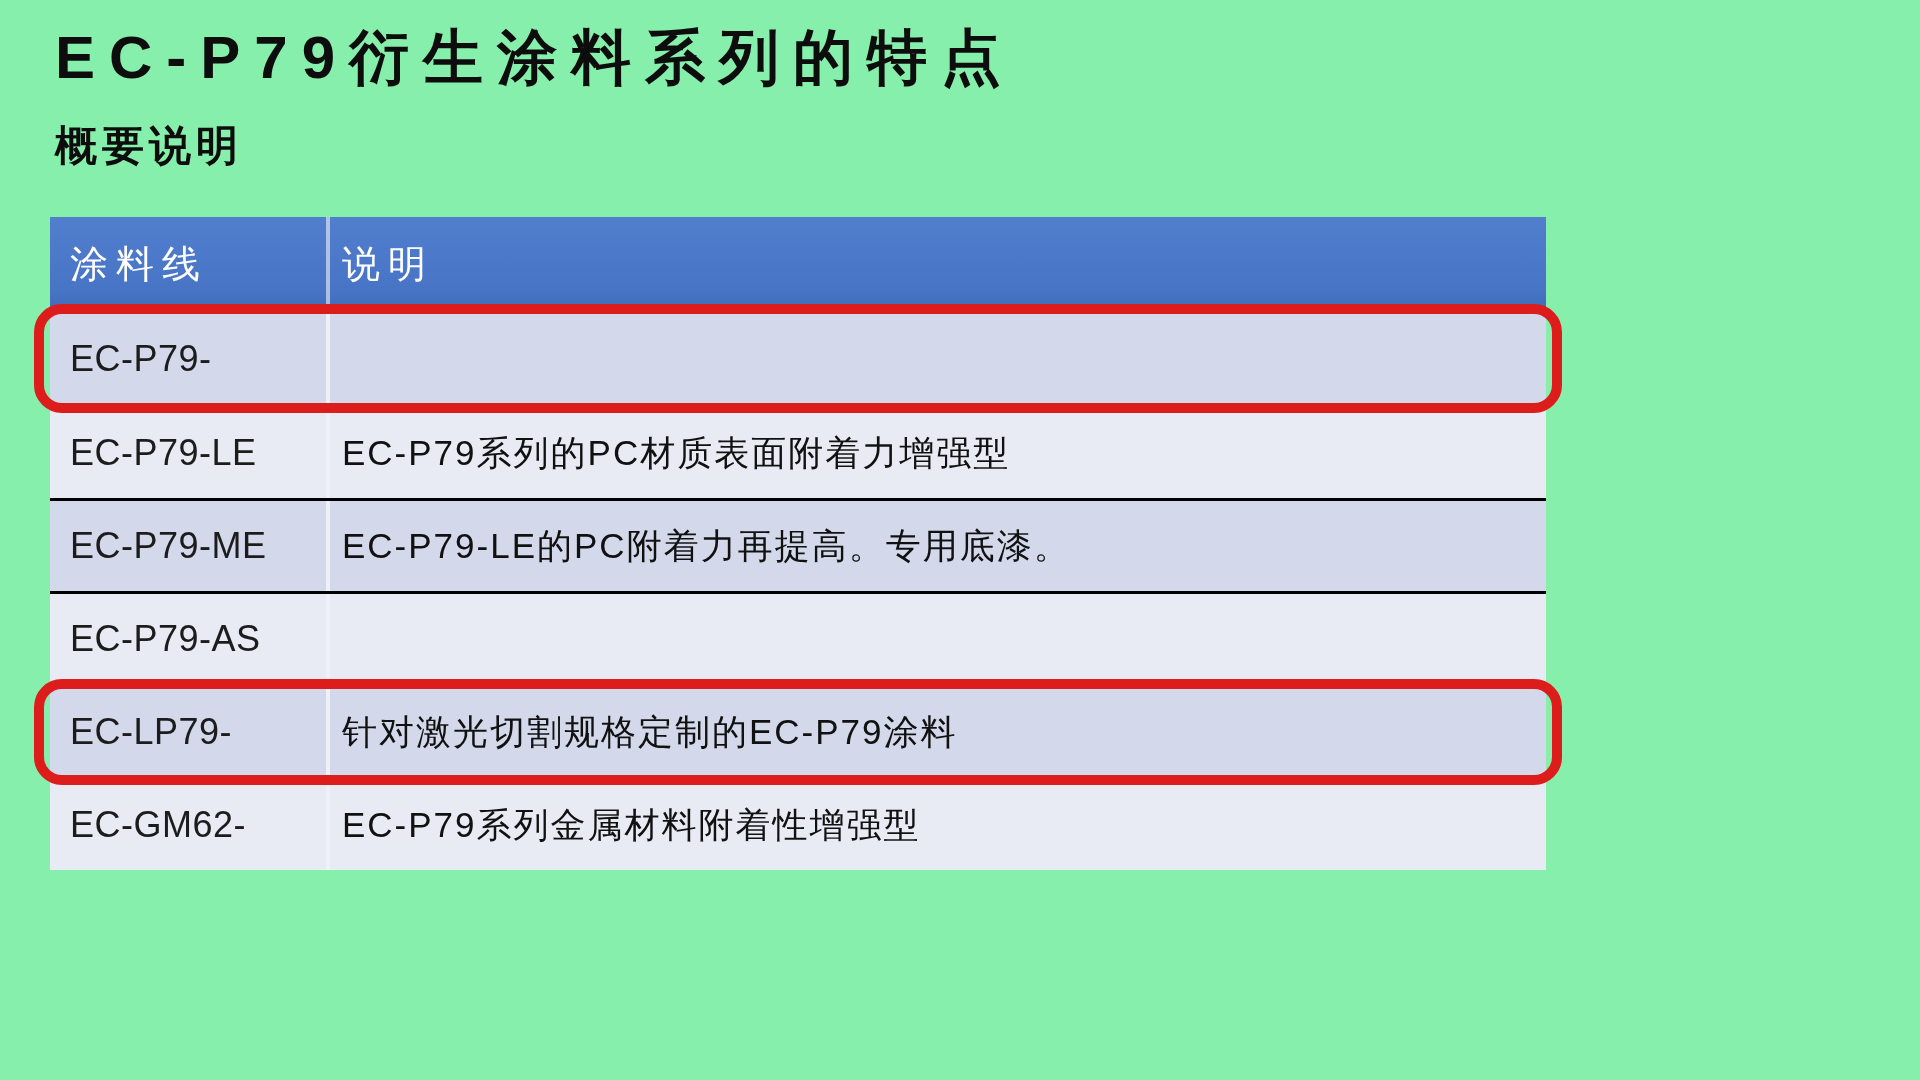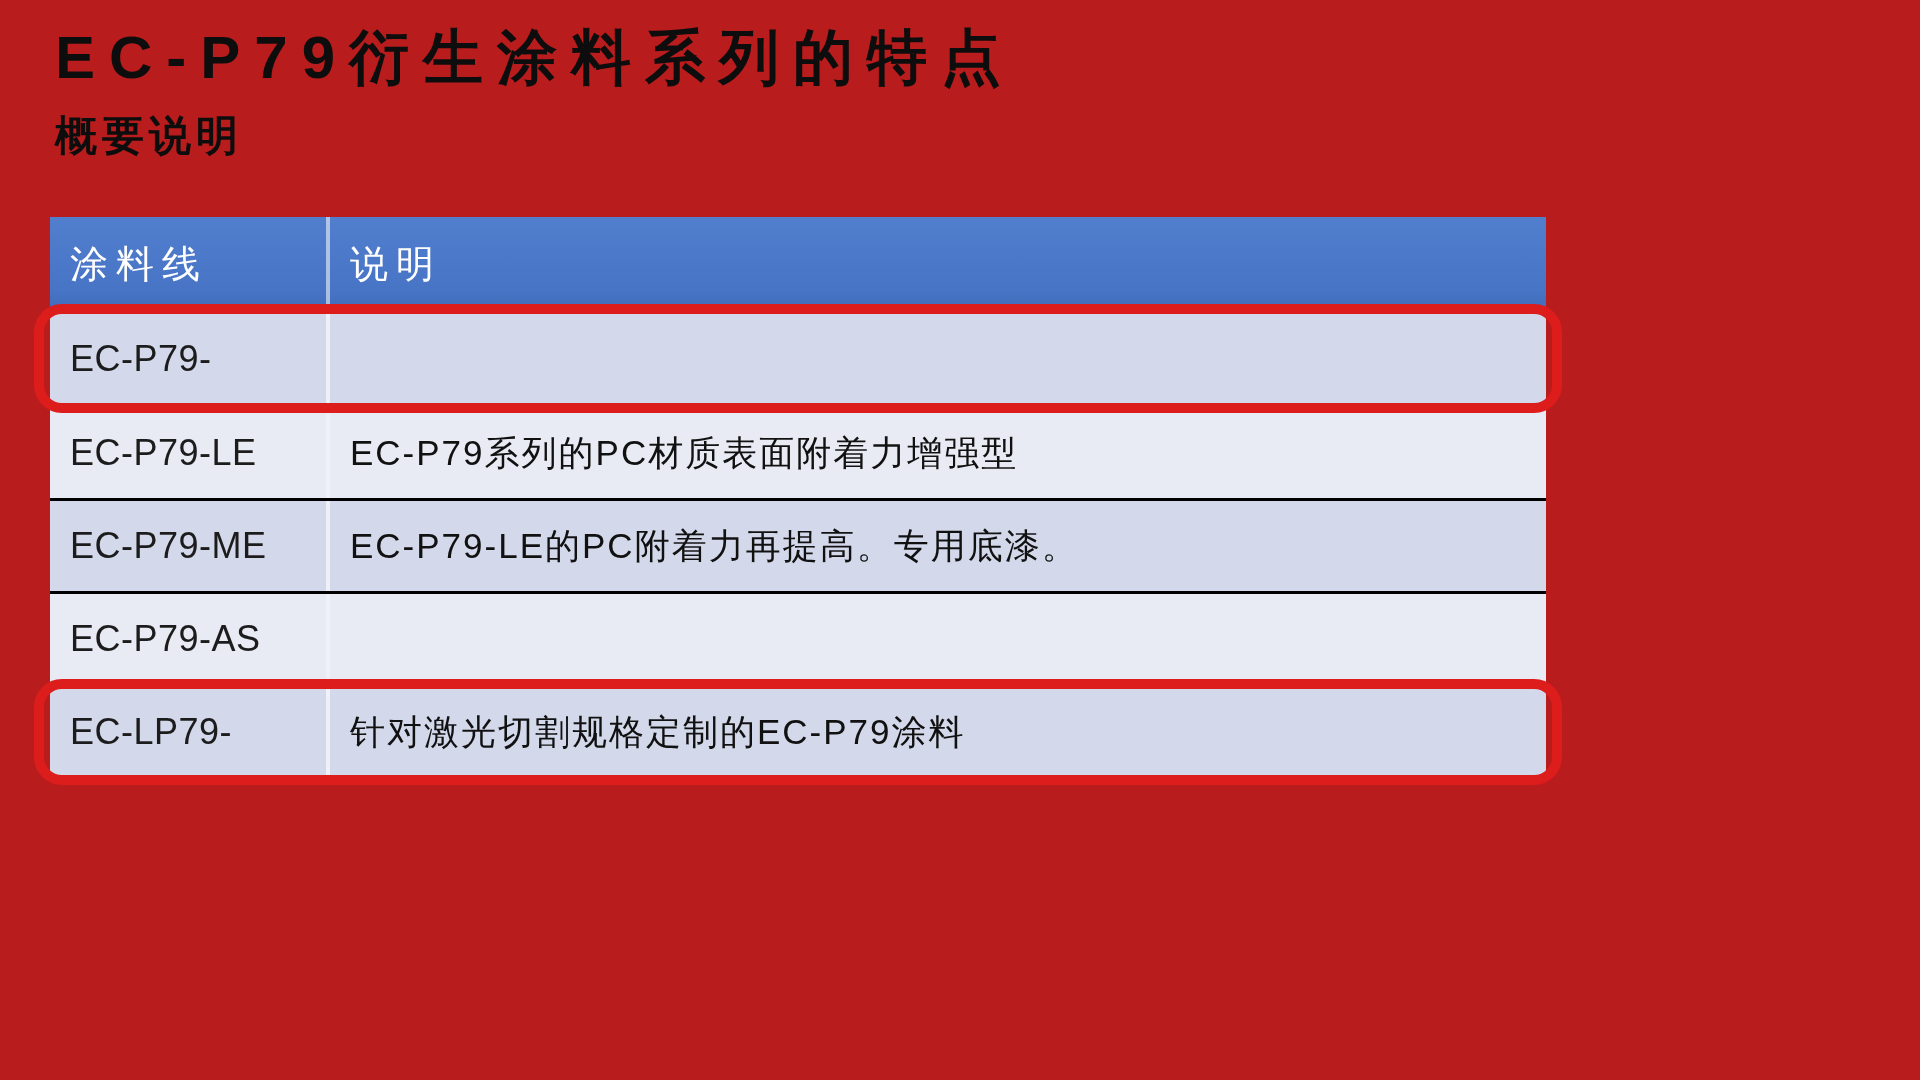--- a/index.html
+++ b/index.html
@@ -1,48 +1,48 @@
 <!DOCTYPE html>
 <html style="--header-bg: #4874c6; --header-bg-light: #517ecd; --header-bg-dark: #3f6bb8; --header-text: #ffffff; --row-odd: #d3d8ea; --row-even: #e9ebf4; --body-text: #141414; --highlight-stroke: #dd1c1c;"><head>
 <meta charset="utf-8">
 <style>
   * { margin:0; padding:0; box-sizing:border-box; }
   html,body { width:1920px; height:1080px; background:#ffffff; overflow:hidden;
               font-family:"Liberation Sans","DejaVu Sans",sans-serif; }
 
-  .slide { position:relative; width:1920px; height:1080px; background:#b91c1c; }
+  .slide { position:relative; width:1920px; height:1080px; background:#86efac; }
 
   .page-title {
     position:absolute; left:55px; top:18px;
     font-size:60px; font-weight:700; color:#0d0d0d;
     letter-spacing:14px; white-space:nowrap;
   }
   .section-subtitle {
-    position:absolute; left:55px; top:108px;
+    position:absolute; left:55px; top:118px;
     font-size:42px; font-weight:700; color:#0d0d0d;
     letter-spacing:5px; white-space:nowrap;
   }
 
   .table {
     position:absolute; left:50px; top:217px; width:1496px;
   }
 
   .thead {
     display:flex; height:95px;
     background:linear-gradient(180deg, var(--header-bg-light) 0%, var(--header-bg) 78%, var(--header-bg-dark) 100%);
     color:var(--header-text);
   }
   .th {
     display:flex; align-items:center;
     font-size:38px; letter-spacing:8px; font-weight:400;
     white-space:nowrap;
   }
 
   .col1 { flex:0 0 280px; width:280px; padding-left:20px; }
-  .col2 { flex:1; padding-left:20px; }
+  .col2 { flex:1; padding-left:12px; }
 
   .thead .col1 { border-right:4px solid rgba(255,255,255,0.55); }
 
   .tr {
     display:flex; height:93px; position:relative;
   }
   .tr + .tr { border-top:3px solid #000000; }
   .tr.odd  { background:var(--row-odd);justify-content:space-between; }
   .tr.even { background:var(--row-even); }
 
@@ -102,16 +102,20 @@
     <div class="td col1">EC-P79-AS</div>
   </div>
 
   <div class="tr odd highlighted">
     <div class="td col1">EC-LP79-</div>
     <div class="td col2">针对激光切割规格定制的EC-P79涂料</div>
   </div>
 
 
 
+  <div class="tr even">
+    <div class="td col1">EC-GM62-</div>
+    <div class="td col2">EC-P79系列金属材料附着性增强型</div>
+  </div>
 </div>
   </div>
 
 </main>
 
 </body></html>

